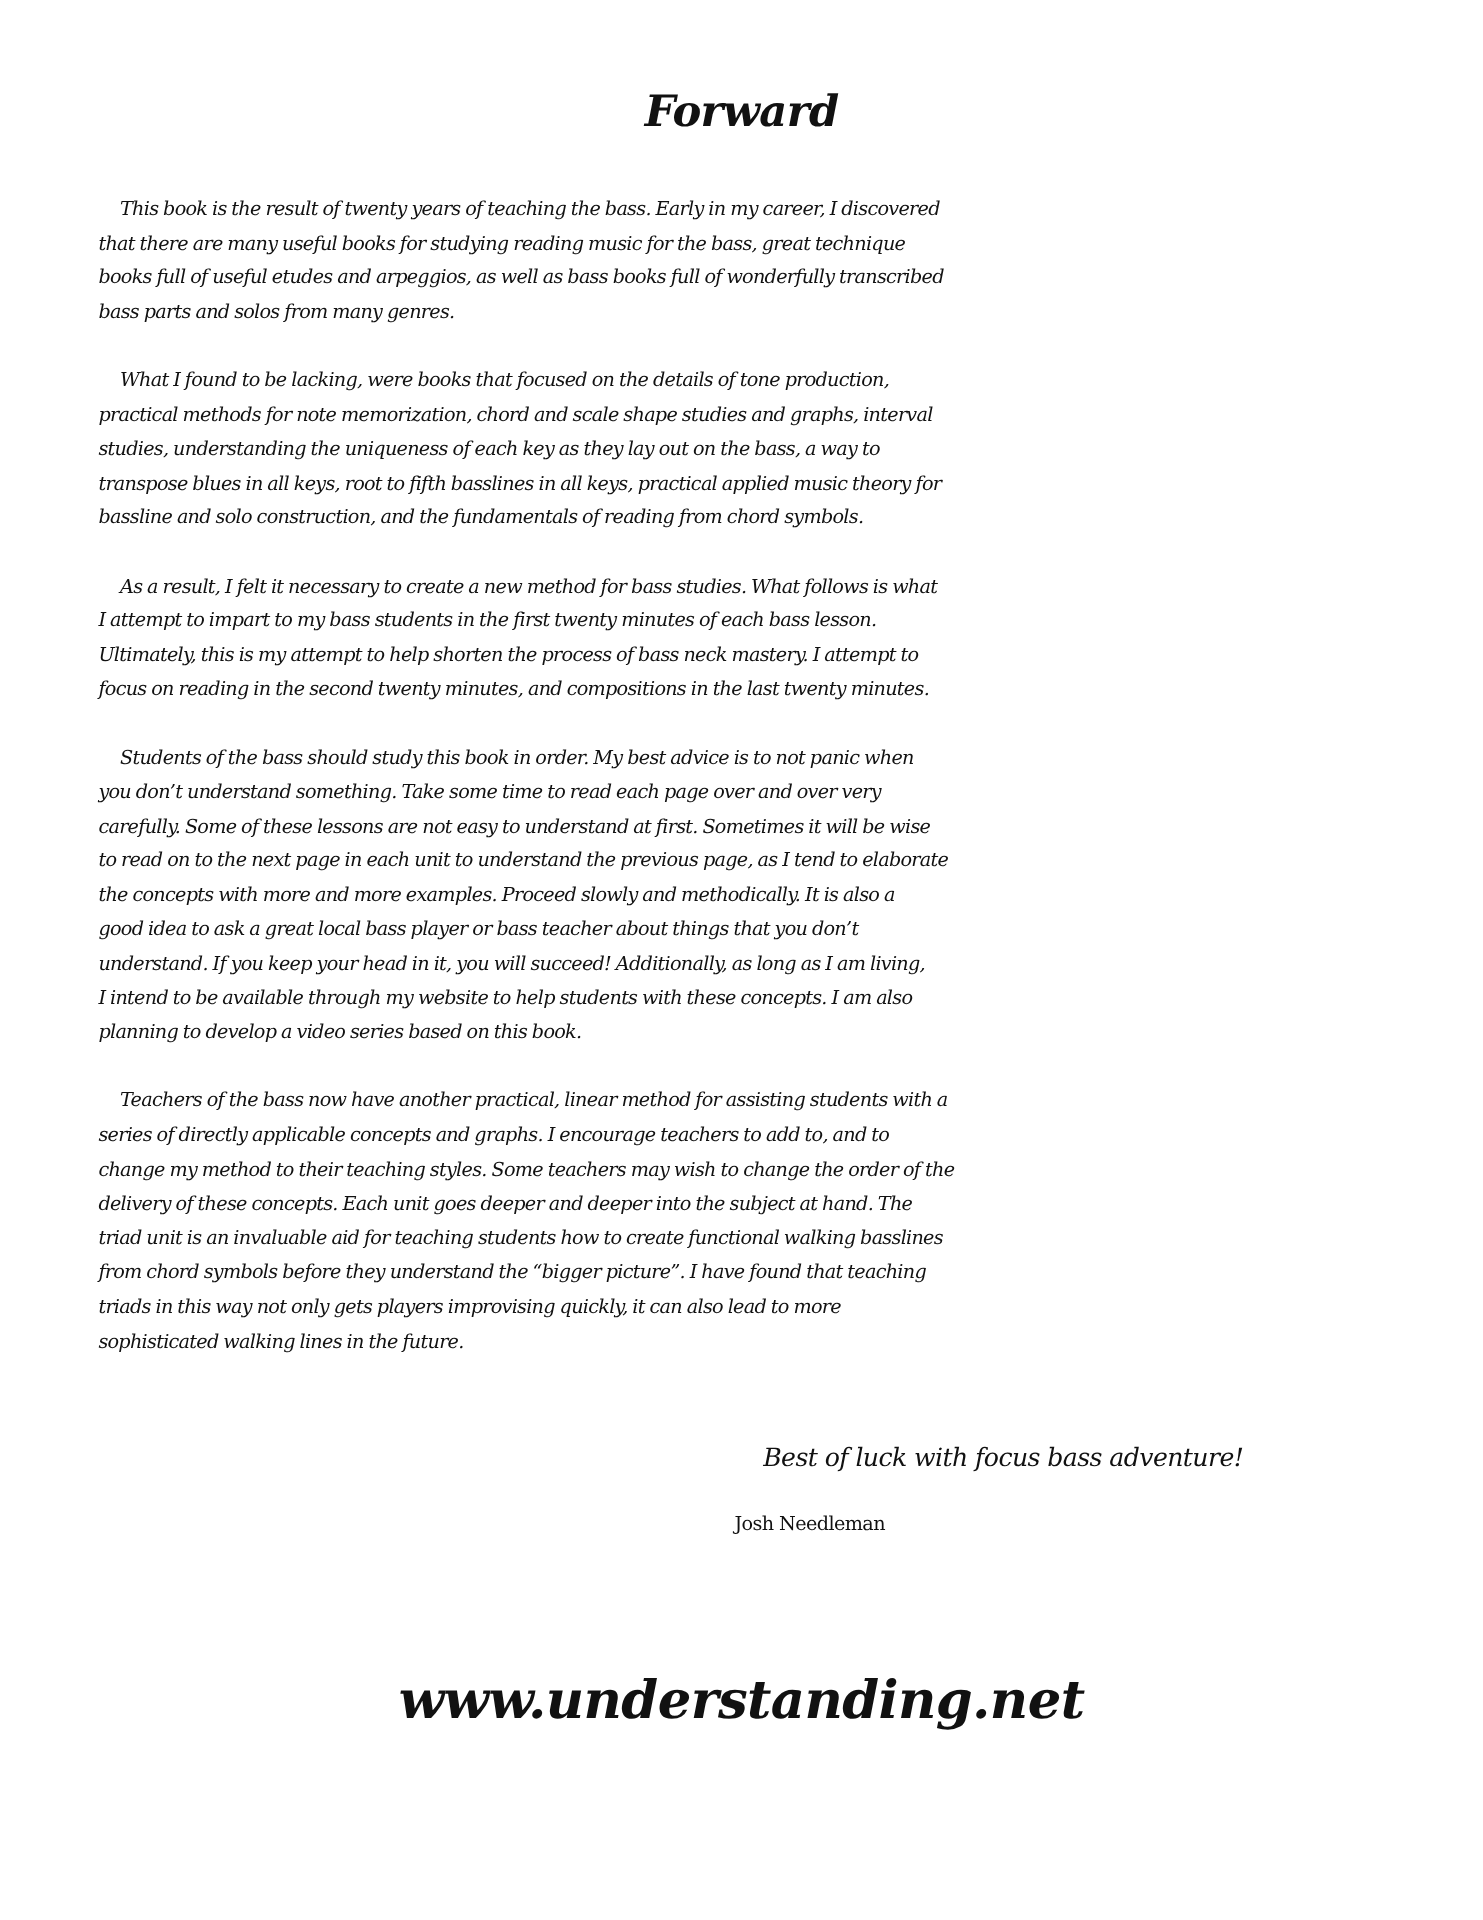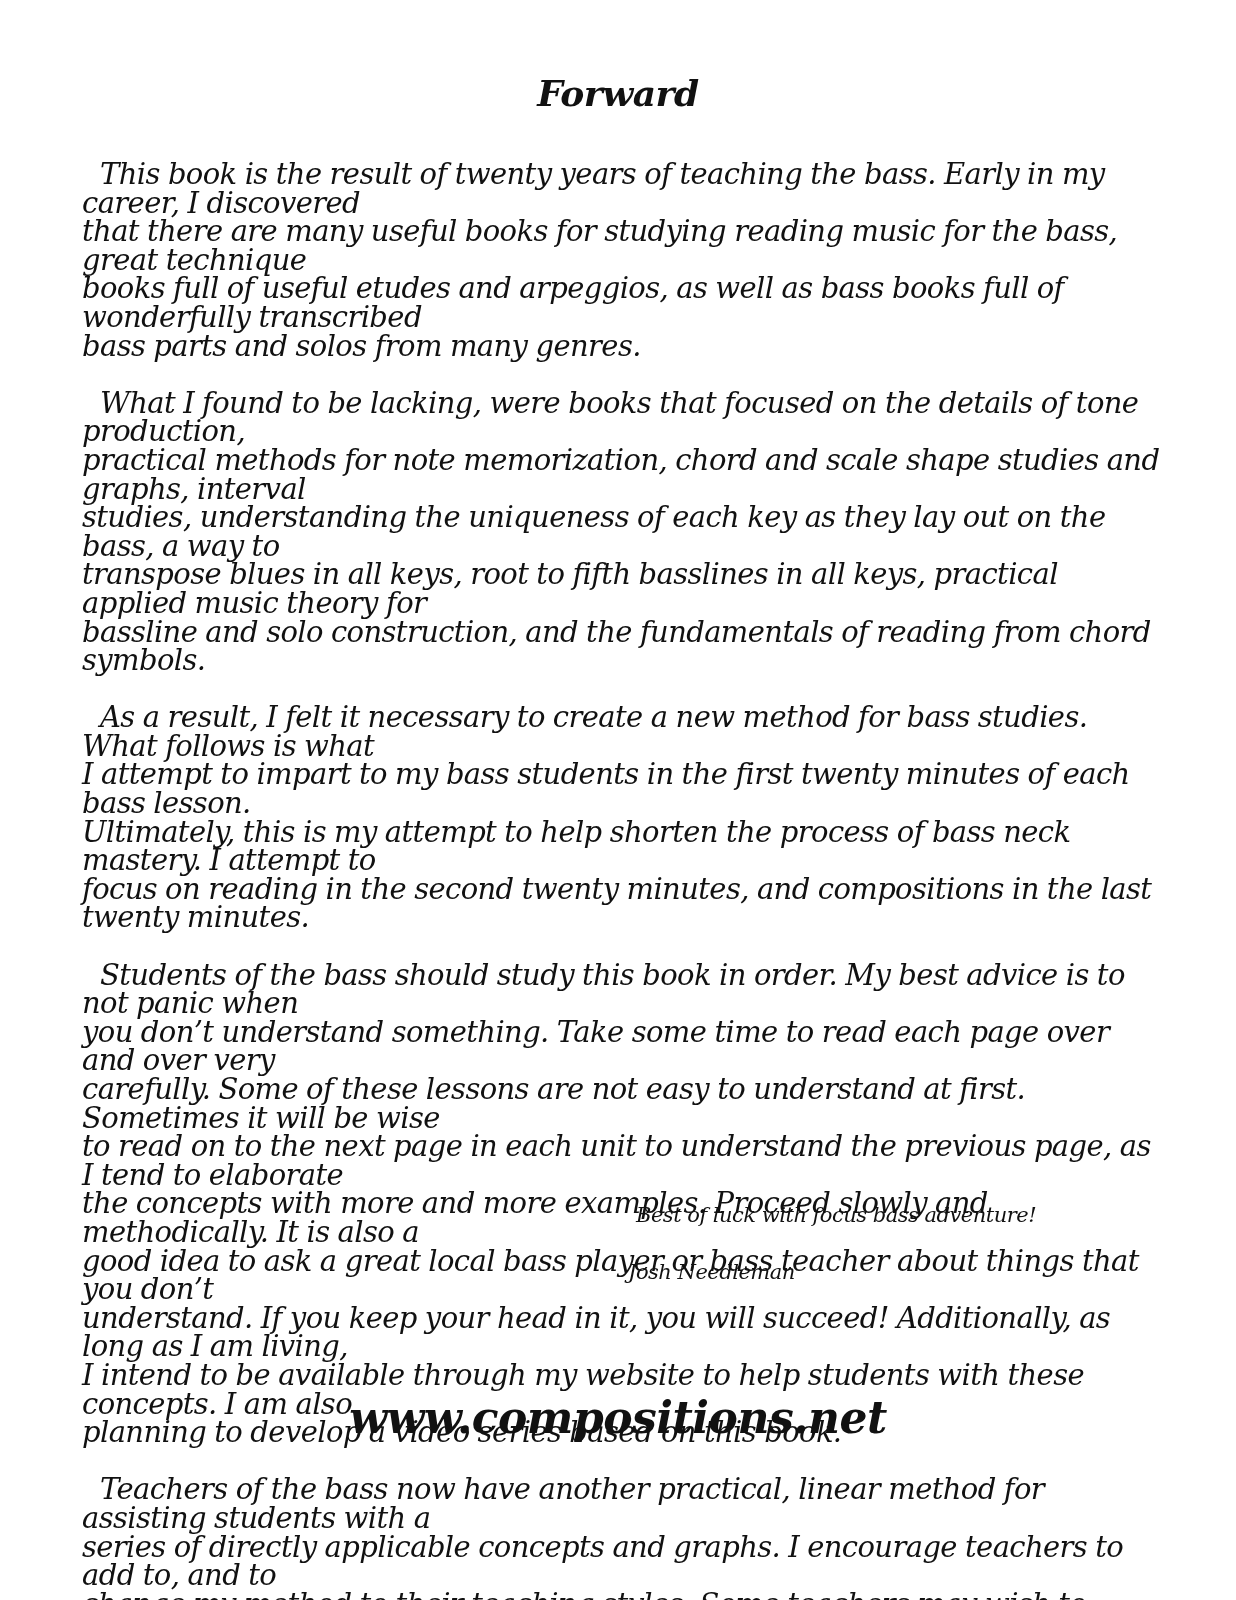--- a/index.html
+++ b/index.html
@@ -1,25 +1,25 @@
 <!DOCTYPE html>
 <html><head>
 <meta charset="utf-8">
 <style>
   html, body { margin: 0; padding: 0; background: #ffffff; }
   body { width: 1236px; height: 1600px; position: relative; overflow: hidden;
          font-family: "DejaVu Serif", "Liberation Serif", serif; color: #111; }
   .title { position: absolute; top: 72px; left: 0; width: 1236px; text-align: center;
            font-size: 36px; font-style: italic; font-weight: bold; letter-spacing: -0.5px; }
   .body { position: absolute; top: 160px; left: 82px; width: 1080px; }
-  .para { font-size: 29px; font-style: italic; line-height: 28.6px; margin: 0 0 28.6px 0;
+  .para { font-size: 16px; font-style: italic; line-height: 28.6px; margin: 0 0 28.6px 0;
           text-indent: 18px; letter-spacing: -0.6px; word-spacing: -0.5px; white-space: pre-line; }
   .closing { position: absolute; left: 636px; top: 1203px; font-size: 21px; font-style: italic;
              letter-spacing: -0.5px; }
-  .signature { position: absolute; left: 628px; top: 1260px; font-size: 21px; font-style: italic;
+  .signature { position: absolute; left: 612px; top: 1260px; font-size: 16px; 
                letter-spacing: -0.5px; }
   .website { position: absolute; top: 1392px; left: 0; width: 1236px; text-align: center;
              font-size: 44px; font-style: italic; font-weight: bold; letter-spacing: -0.5px; }
 </style>
 </head>
 <body>
 
 <div>
   <h1 class="title" style="margin:0;">Forward</h1>
 
@@ -52,14 +52,14 @@
 delivery of these concepts.  Each unit goes deeper and deeper into the subject at hand.  The
 triad unit is an invaluable aid for teaching students how to create functional walking basslines
 from chord symbols before they understand the “bigger picture”.  I have found that teaching
 triads in this way not only gets players improvising quickly, it can also lead to more
 sophisticated walking lines in the future.</p>
   </div>
 
   <div class="closing">Best of luck with focus bass adventure!</div>
   <div class="signature">Josh Needleman</div>
 
-  <div class="website">www.compositions.net</div>
+  <div class="website">www.understanding.net</div>
 </div>
 
 </body></html>

